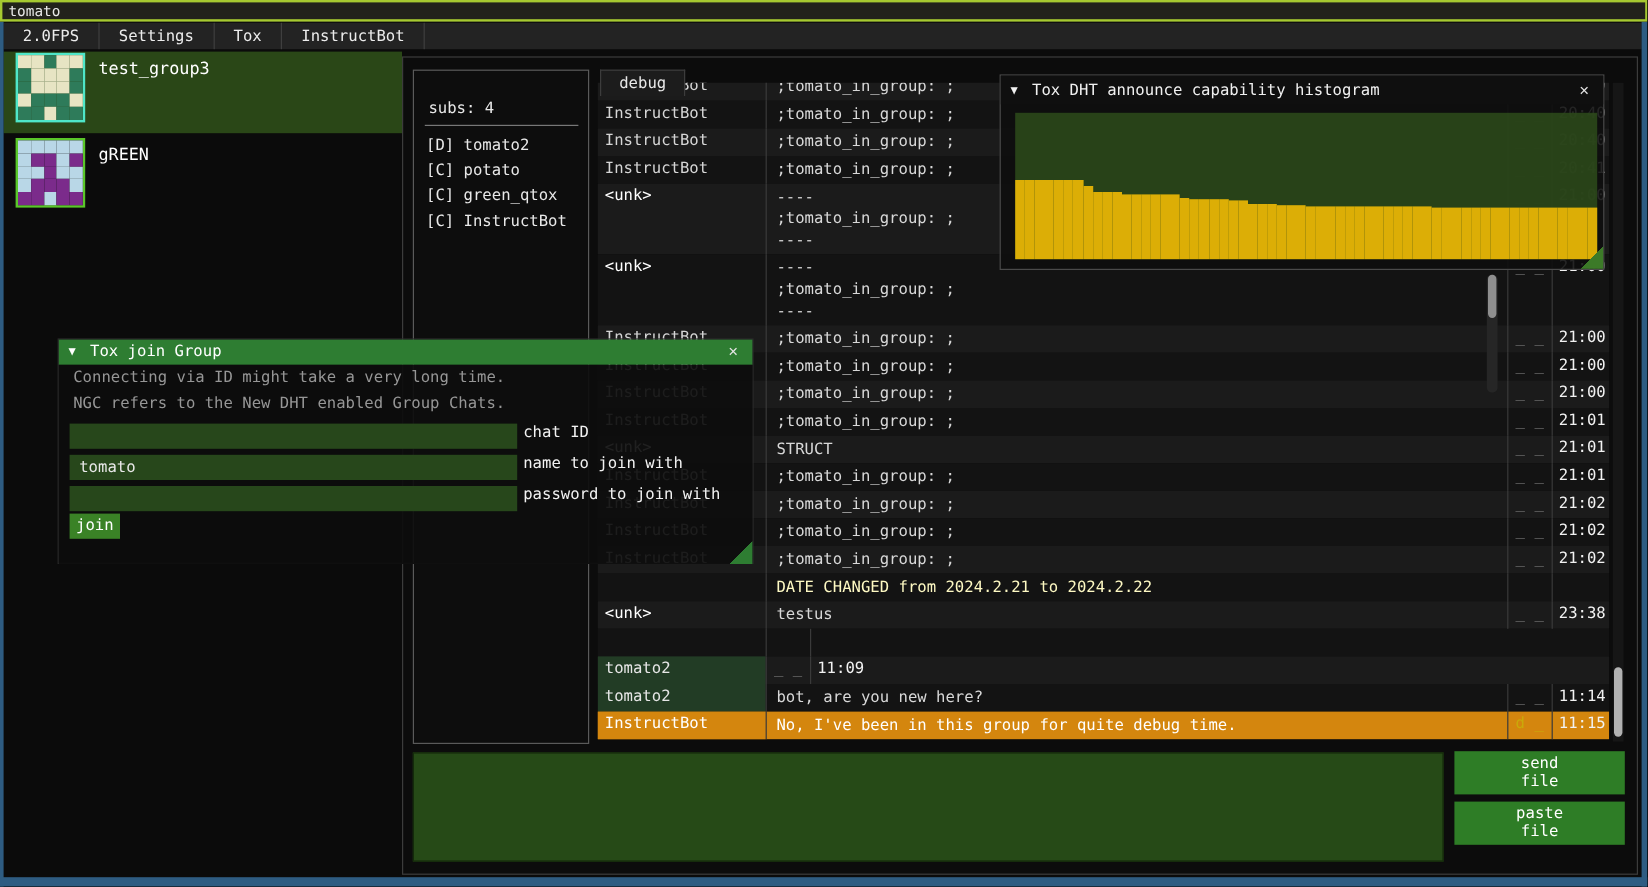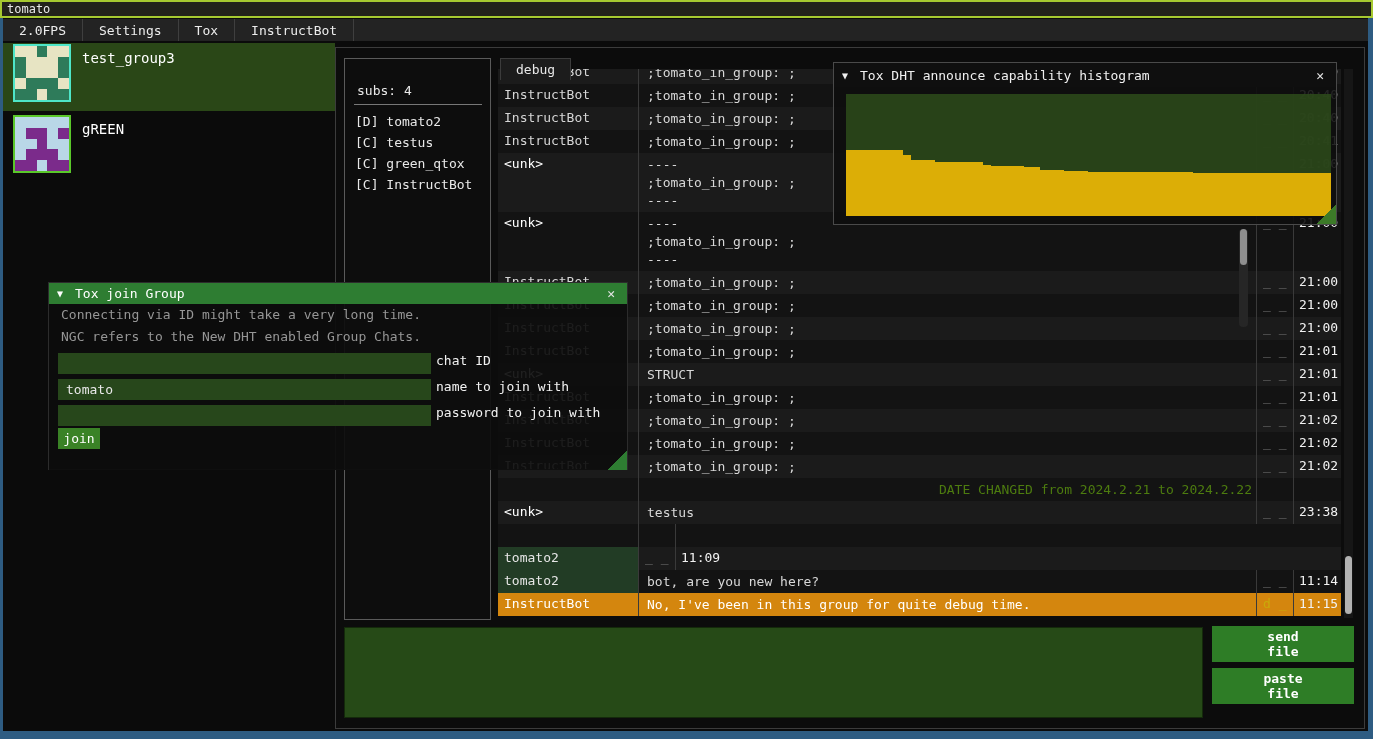--- a/index.html
+++ b/index.html
@@ -38,34 +38,34 @@
   .messages{margin-top:-8px;}
   .row{display:flex;min-height:23px;box-sizing:border-box;}
   .messages .row:nth-child(odd){background:#1b1b1b;}
   .messages .row:nth-child(even){background:#131313;}
   .cell-name{width:140px;box-sizing:border-box;padding:3px 4px 2px 6px;color:#d6d6d6;white-space:pre;overflow:hidden;}
   .cell-msg{flex:1;border-left:1px solid #3a3a3a;padding:3px 4px 2px 8px;white-space:pre-line;line-height:18px;color:#d8d8d8;}
   .cell-flags{width:37px;box-sizing:border-box;border-left:1px solid #3a3a3a;color:#777;padding:3px 0 0 6px;white-space:pre;}
   .cell-time{width:48px;box-sizing:border-box;border-left:1px solid #3a3a3a;padding:3px 0 0 5px;color:#f2f2f2;white-space:pre;}
   .row.unk .cell-name{color:#ffffff;}
   .row.user .cell-name{background:#223c25;color:#e6e6e6;}
-  .row.date .cell-msg{color:#4d7c0f;text-align:right;}
+  .row.date .cell-msg{color:#fef9c3;}
   .messages .row.highlight, .row.highlight .cell-name{background:#d4860e;color:#fff;}
   .row.highlight .cell-msg{color:#fff;}
   .row.highlight .cell-flags{color:#caa90a;}
   
   .chat-scroll-track{position:absolute;left:1008px;top:21px;width:9px;height:549px;background:#161616;}
   .chat-scroll-thumb{position:absolute;left:1px;bottom:4px;width:7px;height:58px;background:#b2b2b2;border-radius:4px;}
   .mini-scroll-track{position:absolute;left:903px;top:181px;width:9px;height:98px;background:#262626;border-radius:4px;}
   .mini-scroll-thumb{position:absolute;left:1px;top:0;width:7px;height:36px;background:#8f8f8f;border-radius:4px;}
   
   .composer{position:absolute;left:8px;top:579px;width:859px;height:91px;background:#264a17;border:1px solid #142a0b;box-sizing:border-box;}
   .file-btn{position:absolute;left:876px;width:142px;height:36px;background:#2e7d26;color:#fff;display:flex;
             align-items:center;justify-content:center;text-align:center;}
-  .file-btn .pre{white-space:pre-line;line-height:15px;font-weight:bold;}
+  .file-btn .pre{white-space:pre-line;line-height:15px;}
   .file-btn.send{top:578px;}
   .file-btn.paste{top:620px;}
   
   .win{position:absolute;box-sizing:border-box;}
   .win-title{height:21px;display:flex;align-items:center;padding:0 8px;}
   .win-title .tri{font-size:10px;margin-right:12px;}
   .win-title-text{flex:1;}
   .win-close{color:#e6e6e6;font-size:13px;padding:0 4px;}
   .join-win{left:48px;top:282px;width:580px;height:188px;border:1px solid #2c2c2c;z-index:20;}
   .join-win .win-title{background:#2e7d32;color:#fff;}
@@ -164,21 +164,21 @@
         <div class="group-label">gREEN</div>
       </div>
     </div>
 
   <div class="chat-panel">
     <div class="subs-panel">
       <div class="subs-title">subs: 4</div>
       <div class="subs-sep"></div>
       <div id="subs-list">
           <div class="subs-item">[D] tomato2</div>
-          <div class="subs-item">[C] testus</div>
+          <div class="subs-item">[C] potato</div>
           <div class="subs-item">[C] green_qtox</div>
           <div class="subs-item">[C] InstructBot</div>
         </div>
     </div>
 
     <div class="chat-tab">
       <span>debug</span>
     </div>
 
     <div class="messages-viewport">

